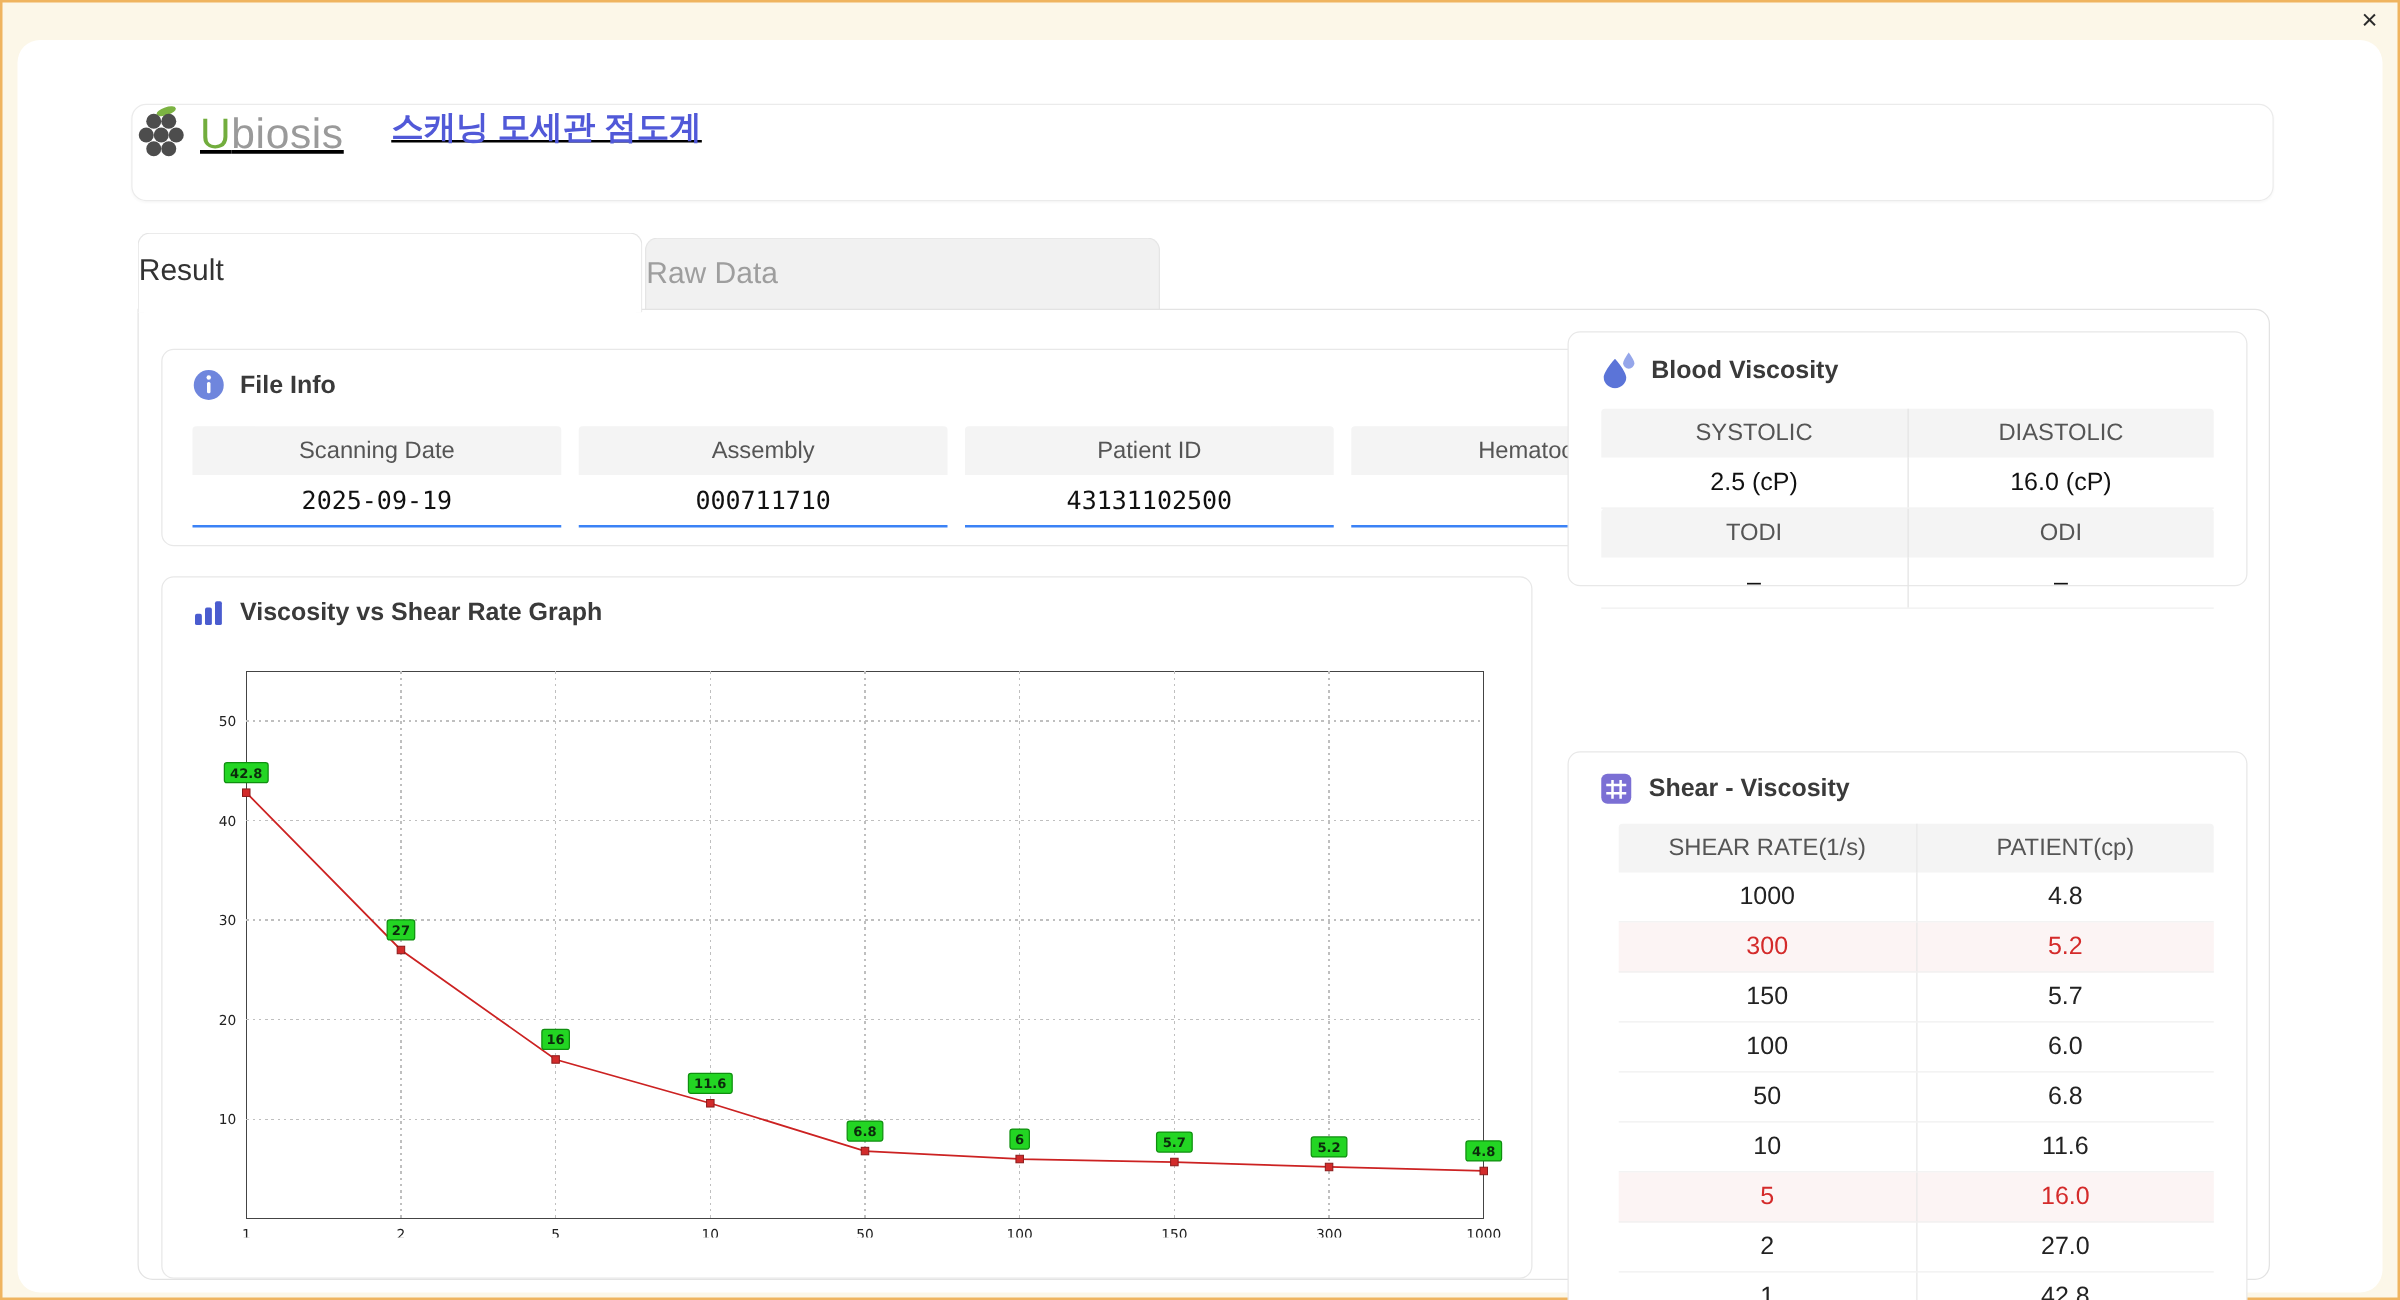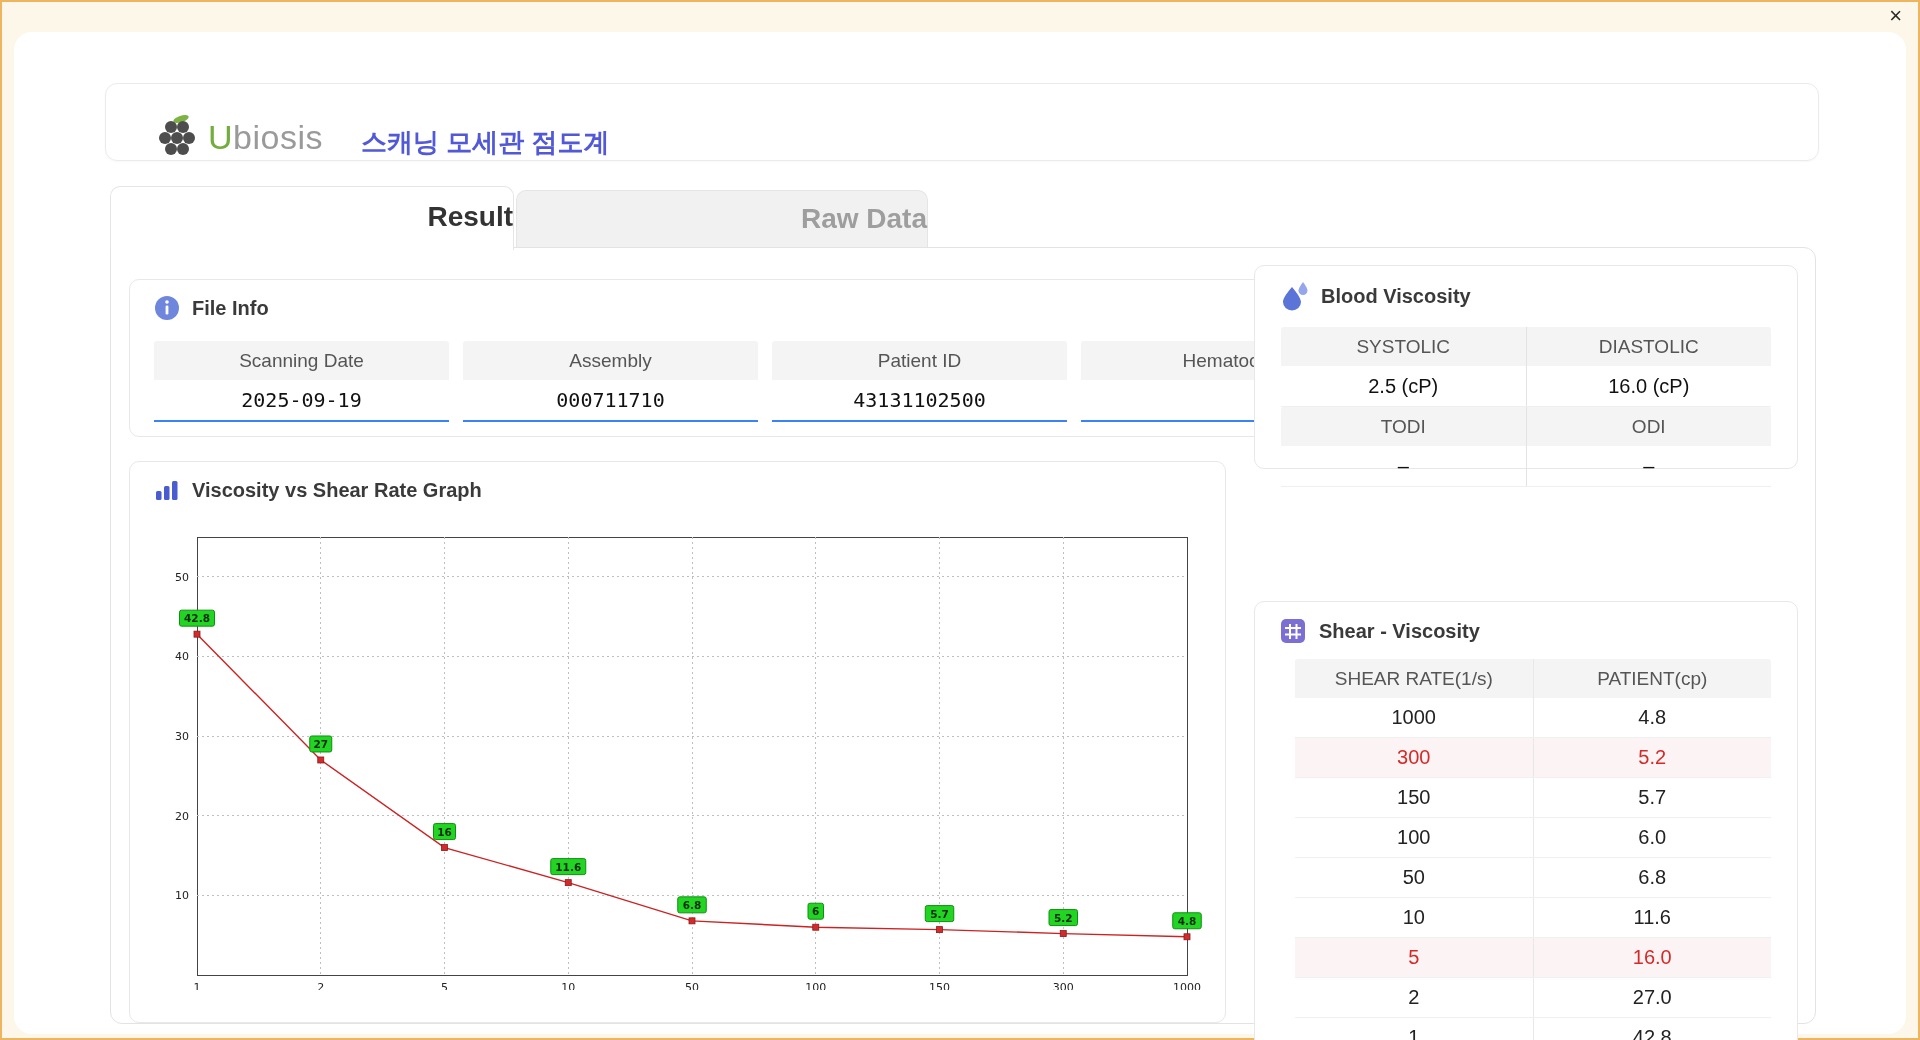--- a/index.html
+++ b/index.html
@@ -4,29 +4,29 @@
 <style>
   html,body{margin:0;padding:0;}
   body{width:1920px;height:1040px;position:relative;overflow:hidden;
        background:#fbf5e3;font-family:"Liberation Sans","DejaVu Sans",sans-serif;}
   .screen{position:absolute;inset:0;border:2px solid #efb45f;background:#fcf7e8;box-sizing:border-box;}
   .close{position:absolute;top:1px;right:16px;font-size:22px;color:#2b2b2b;line-height:26px;cursor:default;}
 
   .main-panel{position:absolute;left:12px;top:30px;width:1892px;height:1002px;background:#fff;border-radius:18px;}
 
   .header-card{position:absolute;left:91px;top:51px;width:1714px;height:78px;border:1px solid #ebebeb;
-               border-radius:12px;display:flex;align-items:flex-end;padding-left:48px;box-sizing:border-box;
-               box-shadow:0 1px 2px rgba(0,0,0,0.03);}
+               border-radius:12px;display:flex;align-items:flex-start;box-sizing:border-box;
+               box-shadow:0 1px 2px rgba(0,0,0,0.03);text-decoration:underline;}
   .logo{display:flex;align-items:center;gap:8px;}
   .logo-text{font-size:34px;letter-spacing:.5px;}
   .logo-u{color:#72ad3d;}
   .logo-rest{color:#9a9a9a;}
   .app-title{margin-left:38px;font-size:26px;font-weight:bold;color:#5159d8;}
 
-  .tab{position:absolute;text-align:right;font-weight:bold;font-size:28px;border:1px solid #e5e5e5;
+  .tab{position:absolute;text-align:left;font-weight:normal;font-size:24px;border:1px solid #e5e5e5;
        border-bottom:none;border-radius:10px 10px 0 0;cursor:default;}
   .tab-result{left:96px;top:154px;width:402px;height:63px;line-height:60px;background:#fff;color:#333;z-index:3;}
   .tab-raw{left:502px;top:158px;width:410px;height:57px;line-height:56px;background:#f1f1f1;color:#9e9e9e;z-index:1;}
 
   .content-panel{position:absolute;left:96px;top:215px;width:1704px;height:775px;background:#fff;
                  border:1px solid #e3e3e3;border-radius:0 12px 12px 12px;z-index:2;}
 
   .card{position:absolute;background:#fff;border:1px solid #e8e8e8;border-radius:10px;box-sizing:border-box;}
   .card-title{position:absolute;left:24px;top:15px;display:flex;align-items:center;gap:12px;
               font-size:20px;font-weight:bold;color:#3a3a3a;}

